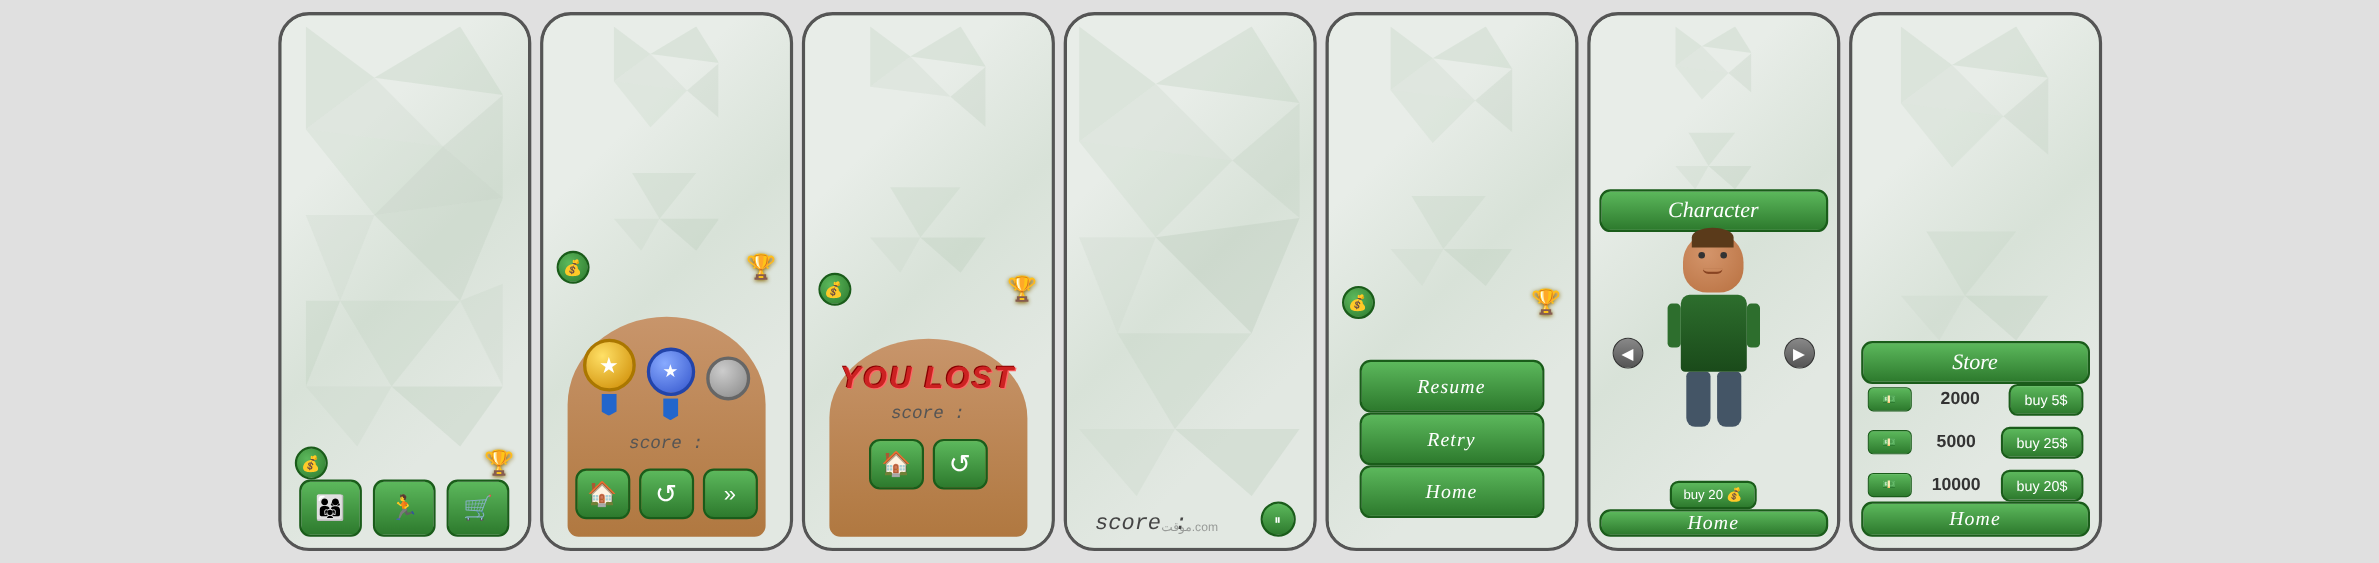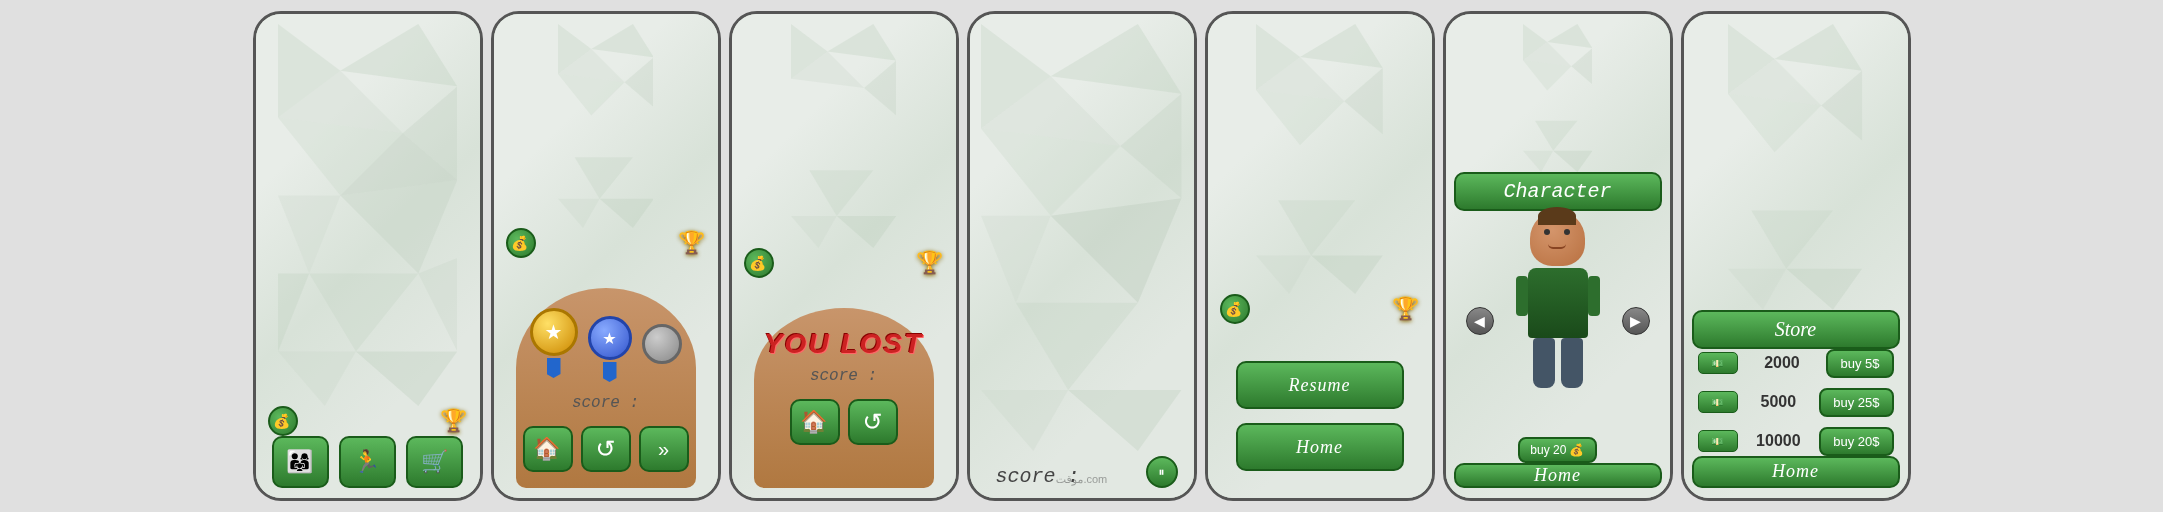--- a/index.html
+++ b/index.html
@@ -248,29 +248,28 @@
       transform: translateX(-50%);
       font-size: 11px;
       color: rgba(80,80,80,0.5);
       white-space: nowrap;
     }
 
     
     .pause-buttons {
       display: flex;
       flex-direction: column;
-      gap: 14px;
       width: 100%;
       padding: 17px 20px;
       margin-top: 20px;
     }
 
     
     .char-header {
-      font-family: Liberation Mono, monospace;
+      font-family: Liberation Serif, serif;
       font-style: italic;
       font-size: 20px;
       color: white;
       background: linear-gradient(180deg, #5cb85c, #2d7a2d);
       border: 2px solid #1a5c1a;
       border-radius: 10px;
       width: 100%;
       text-align: center;
       padding: 6px 0;
     }
@@ -553,20 +552,21 @@
     <polygon points="40,320 180,320 100,420" fill="rgba(200,215,200,0.4)"></polygon>
     <polygon points="0,420 100,420 60,490" fill="rgba(205,218,205,0.4)"></polygon>
     <polygon points="100,420 230,420 180,490" fill="rgba(190,205,190,0.35)"></polygon>
   </svg>
   <div class="top-bar">
     <div class="coin-btn">💰</div>
     <div class="trophy-icon">🏆</div>
   </div>
   <div class="pause-buttons">
     <button class="green-btn green-btn-wide">Resume</button>
+    <button class="green-btn green-btn-wide">Retry</button>
     <button class="green-btn green-btn-wide">Home</button>
   </div>
   <div style="flex:1;"></div>
 </div>
 
 <div class="screen">
   <svg class="poly-bg" viewBox="0 0 230 490" xmlns="http://www.w3.org/2000/svg">
     <polygon points="0,0 80,60 0,120" fill="rgba(200,215,200,0.4)"></polygon>
     <polygon points="80,60 180,0 230,80" fill="rgba(185,205,185,0.3)"></polygon>
     <polygon points="0,120 80,60 160,140" fill="rgba(210,220,210,0.4)"></polygon>

